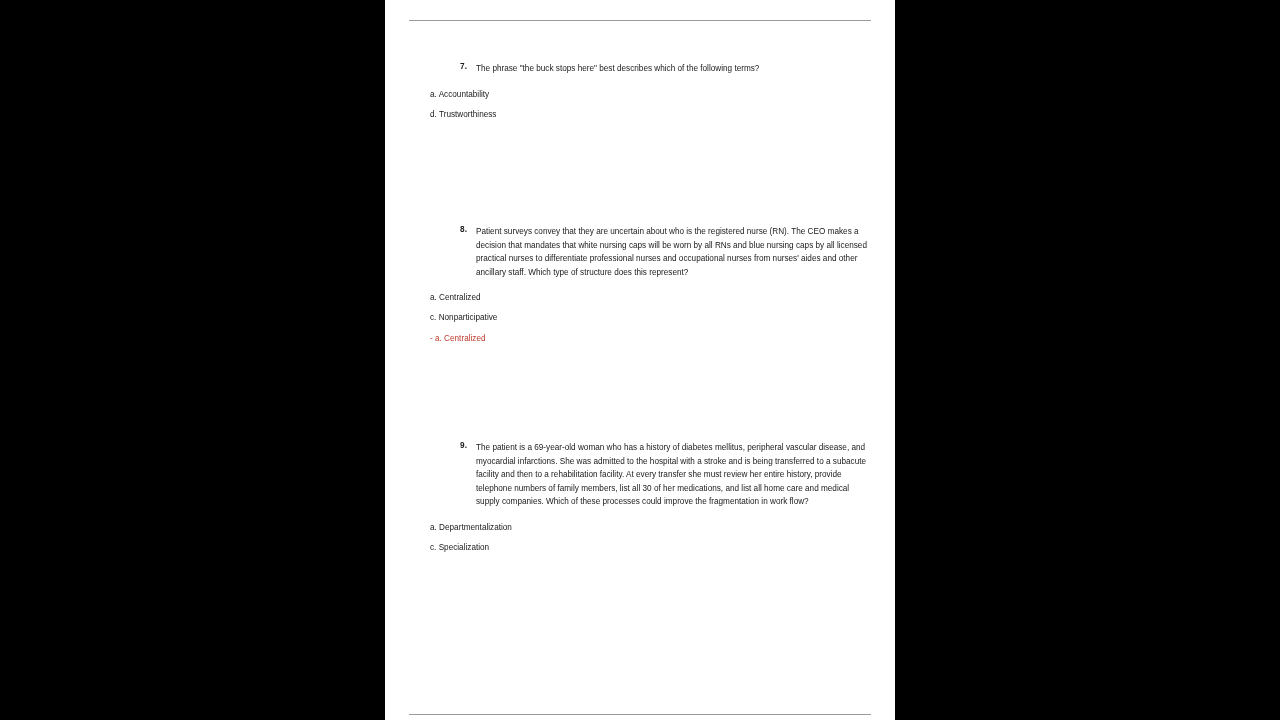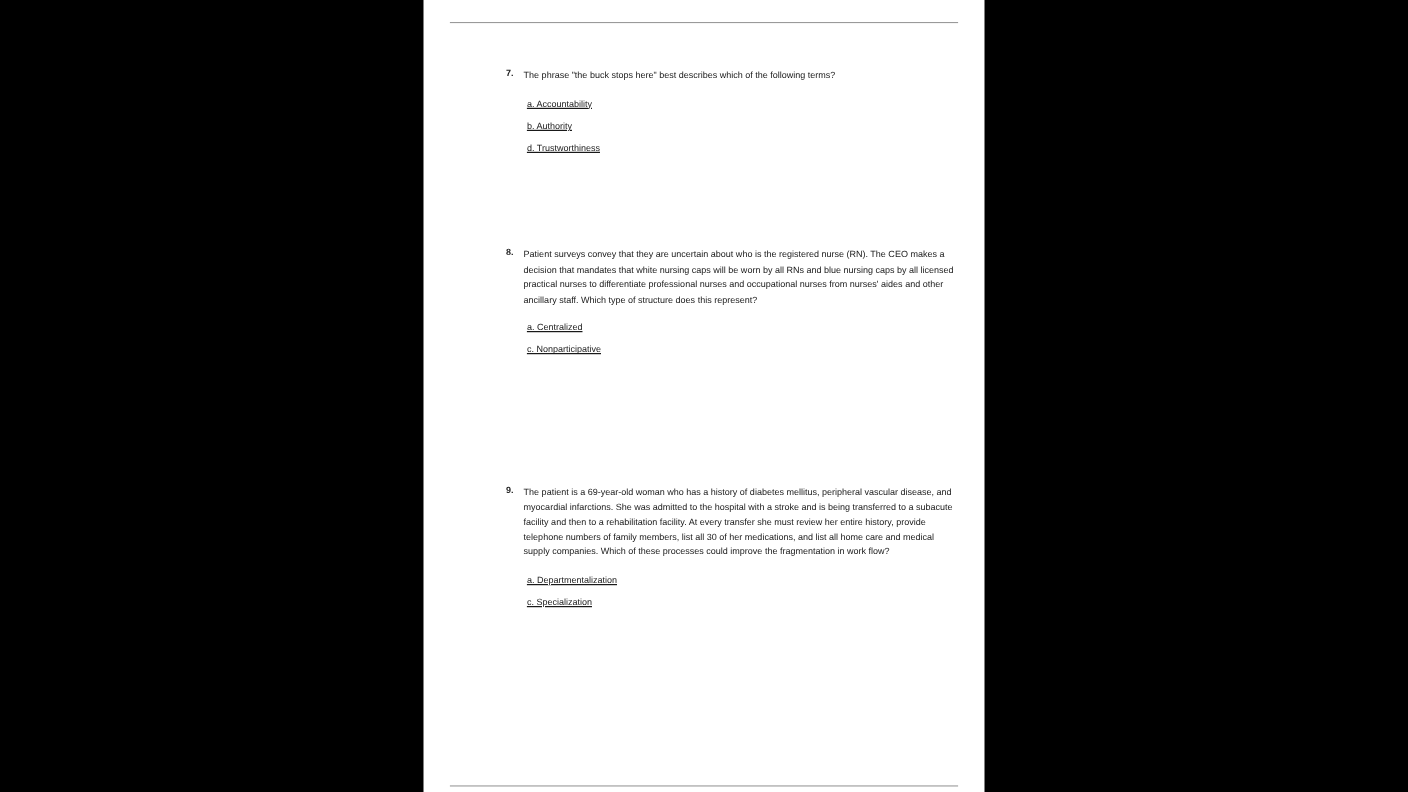--- a/index.html
+++ b/index.html
@@ -64,22 +64,21 @@
     letter-spacing: 0.1px;
   }
   .q-text {
     font-size: 8.2px;
     line-height: 13.5px;
     color: #1a1a1a;
     text-align: left;
   }
   .options {
     margin-top: 9px;
-    padding-left: 94px;
-    text-decoration: underline;
+    padding-left: 45px;
   }
   .option {
     font-size: 8.2px;
     line-height: 20.3px;
     color: #1a1a1a;
   }
   .answer {
     font-size: 8.2px;
     line-height: 20.3px;
     color: #c0392b;
@@ -95,33 +94,33 @@
 
     <div class="content">
 
       <div class="q-block" style="top:62px;">
         <div class="q-row">
           <span class="q-num">7.</span>
           <div class="q-text">The phrase "the buck stops here" best describes which of the following terms?</div>
         </div>
         <div class="options">
           <div class="option">a. Accountability</div>
-          <div class="option">b. Authority</div>
           <div class="option">d. Trustworthiness</div>
         </div>
       </div>
 
       <div class="q-block" style="top:225px;">
         <div class="q-row">
           <span class="q-num">8.</span>
           <div class="q-text">Patient surveys convey that they are uncertain about who is the registered nurse (RN). The CEO makes a decision that mandates that white nursing caps will be worn by all RNs and blue nursing caps by all licensed practical nurses to differentiate professional nurses and occupational nurses from nurses' aides and other ancillary staff. Which type of structure does this represent?</div>
         </div>
         <div class="options">
           <div class="option">a. Centralized</div>
           <div class="option">c. Nonparticipative</div>
+          <div class="answer">- a. Centralized</div>
         </div>
       </div>
 
       <div class="q-block" style="top:441px;">
         <div class="q-row">
           <span class="q-num">9.</span>
           <div class="q-text">The patient is a 69-year-old woman who has a history of diabetes mellitus, peripheral vascular disease, and myocardial infarctions. She was admitted to the hospital with a stroke and is being transferred to a subacute facility and then to a rehabilitation facility. At every transfer she must review her entire history, provide telephone numbers of family members, list all 30 of her medications, and list all home care and medical supply companies. Which of these processes could improve the fragmentation in work flow?</div>
         </div>
         <div class="options">
           <div class="option">a. Departmentalization</div>

